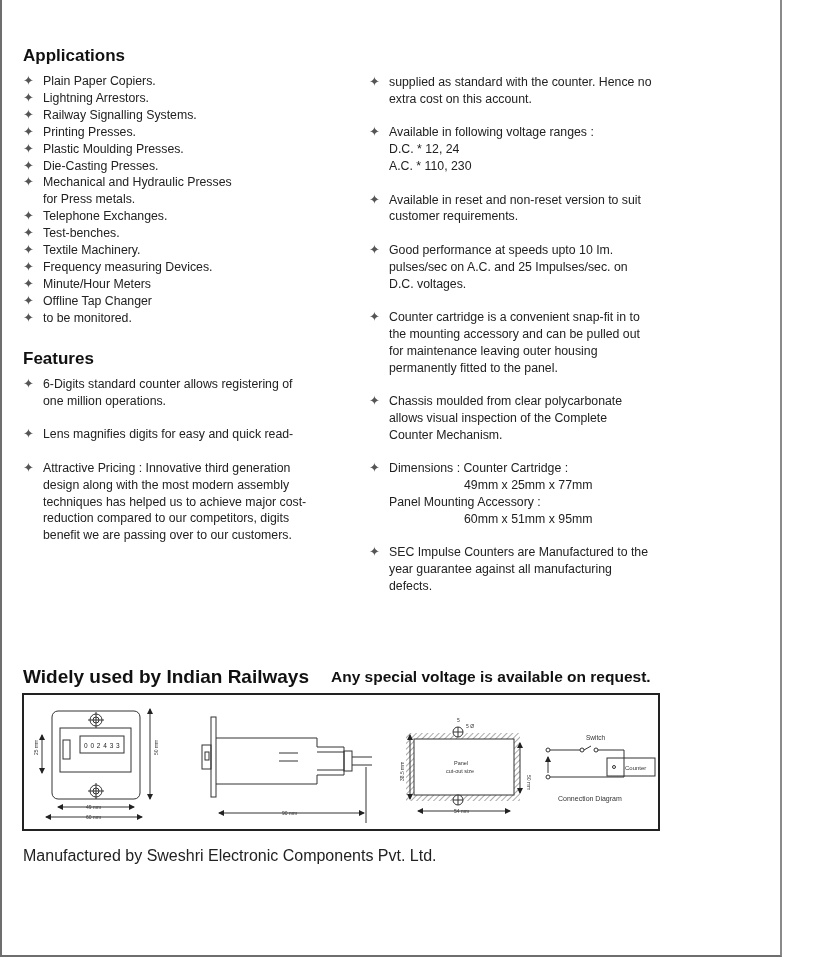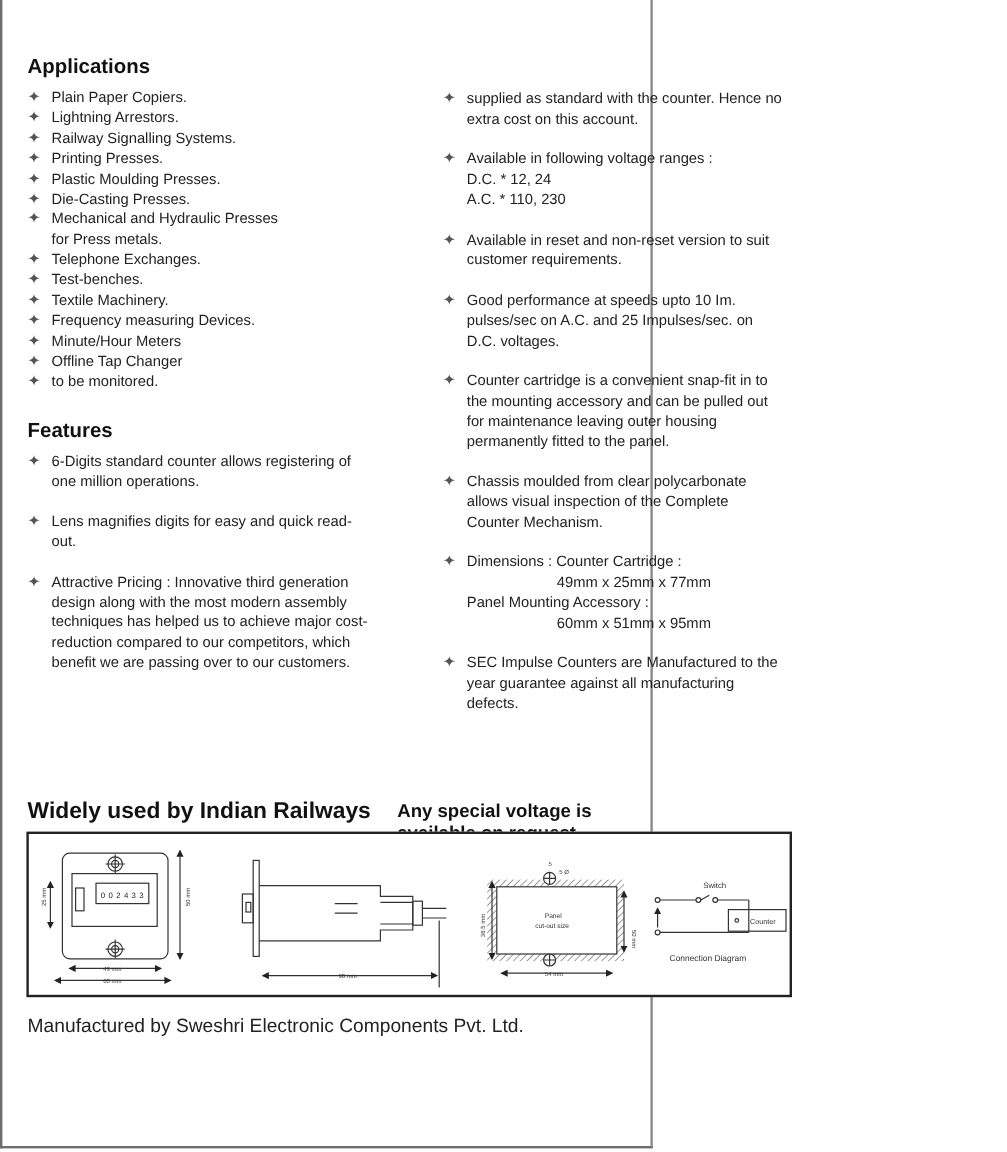--- a/index.html
+++ b/index.html
@@ -1,18 +1,18 @@
 <!DOCTYPE html>
 <html><head>
 <meta charset="utf-8">
 <style>
   html, body { margin:0; padding:0; background:#ffffff; }
   body { width:839px; height:960px; position:relative; overflow:hidden;
          font-family:"Liberation Sans", sans-serif; color:#1a1a1a; }
-  .page { position:absolute; left:0; top:0; width:544px; height:957px;
+  .page { position:absolute; left:0; top:0; width:782px; height:957px;
           border-left:2px solid #6e6e6e; border-right:2px solid #8a8a8a;
           border-bottom:2px solid #6e6e6e; background:#fff; box-sizing:border-box; }
   .h2 { position:absolute; font-weight:bold; font-size:17px; color:#111; margin:0; }
   ul.blist { position:absolute; list-style:none; margin:0; padding:0; font-size:12.3px; color:#222; }
   ul.blist li { position:relative; padding-left:21px; }
   ul.blist li .bullet { position:absolute; left:1px; top:0; color:#555; font-size:13px; }
   .apps li { line-height:16.9px; }
   .feat li { line-height:16.8px; }
   .feat li.gap { margin-bottom:16.8px; }
   .right li { line-height:16.8px; }
@@ -58,28 +58,27 @@
   <h2 class="h2" style="left:21px; top:349px;">Features</h2>
   <ul class="blist feat" style="left:20px; top:376px; width:320px;">
     <li class="gap">
         <span class="bullet">✦</span>
         <span class="indent">6-Digits standard counter allows registering of</span>
         <span class="indent">one million operations.</span>
       </li>
     <li class="gap">
         <span class="bullet">✦</span>
         <span class="indent">Lens magnifies digits for easy and quick read-</span>
-        <span class="indent">out.</span>
       </li>
     <li>
         <span class="bullet">✦</span>
         <span class="indent">Attractive Pricing : Innovative third generation</span>
         <span class="indent">design along with the most modern assembly</span>
         <span class="indent">techniques has helped us to achieve major cost-</span>
-        <span class="indent">reduction compared to our competitors, which</span>
+        <span class="indent">reduction compared to our competitors, digits</span>
         <span class="indent">benefit we are passing over to our customers.</span>
       </li>
   </ul>
 
   <ul class="blist right" style="left:366px; top:74px; width:300px;">
     <li class="gap">
         <span class="bullet">✦</span>
         <span class="indent">supplied as standard with the counter. Hence no</span>
         <span class="indent">extra cost on this account.</span>
       </li>

